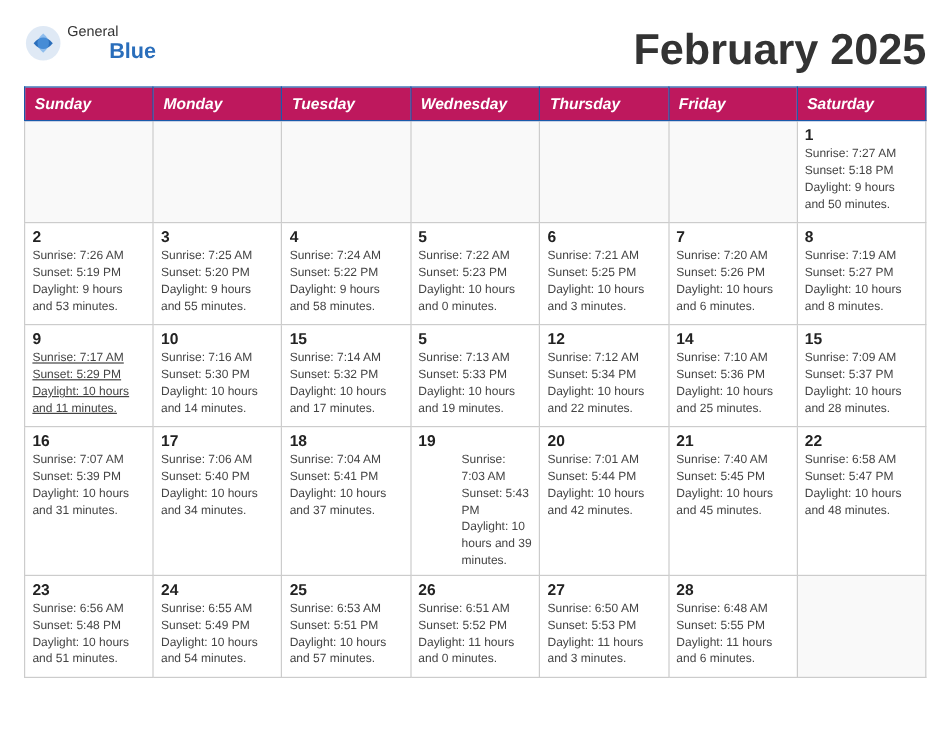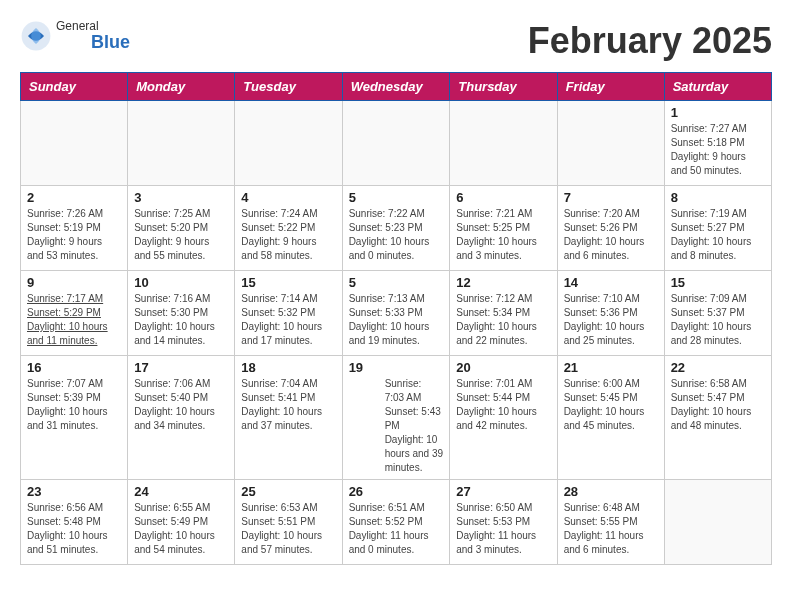--- a/index.html
+++ b/index.html
@@ -258,21 +258,21 @@
 Daylight: 10 hours and 39 minutes.</div>
         </td>
         <td>
           <span class="day-num">20</span>
           <div class="day-info" style="white-space: pre-line;">Sunrise: 7:01 AM
 Sunset: 5:44 PM
 Daylight: 10 hours and 42 minutes.</div>
         </td>
         <td>
           <span class="day-num">21</span>
-          <div class="day-info" style="white-space: pre-line;">Sunrise: 6:00 AM
+          <div class="day-info" style="white-space: pre-line;">Sunrise: 7:40 AM
 Sunset: 5:45 PM
 Daylight: 10 hours and 45 minutes.</div>
         </td>
         <td>
           <span class="day-num">22</span>
           <div class="day-info" style="white-space: pre-line;">Sunrise: 6:58 AM
 Sunset: 5:47 PM
 Daylight: 10 hours and 48 minutes.</div>
         </td>
       </tr>

